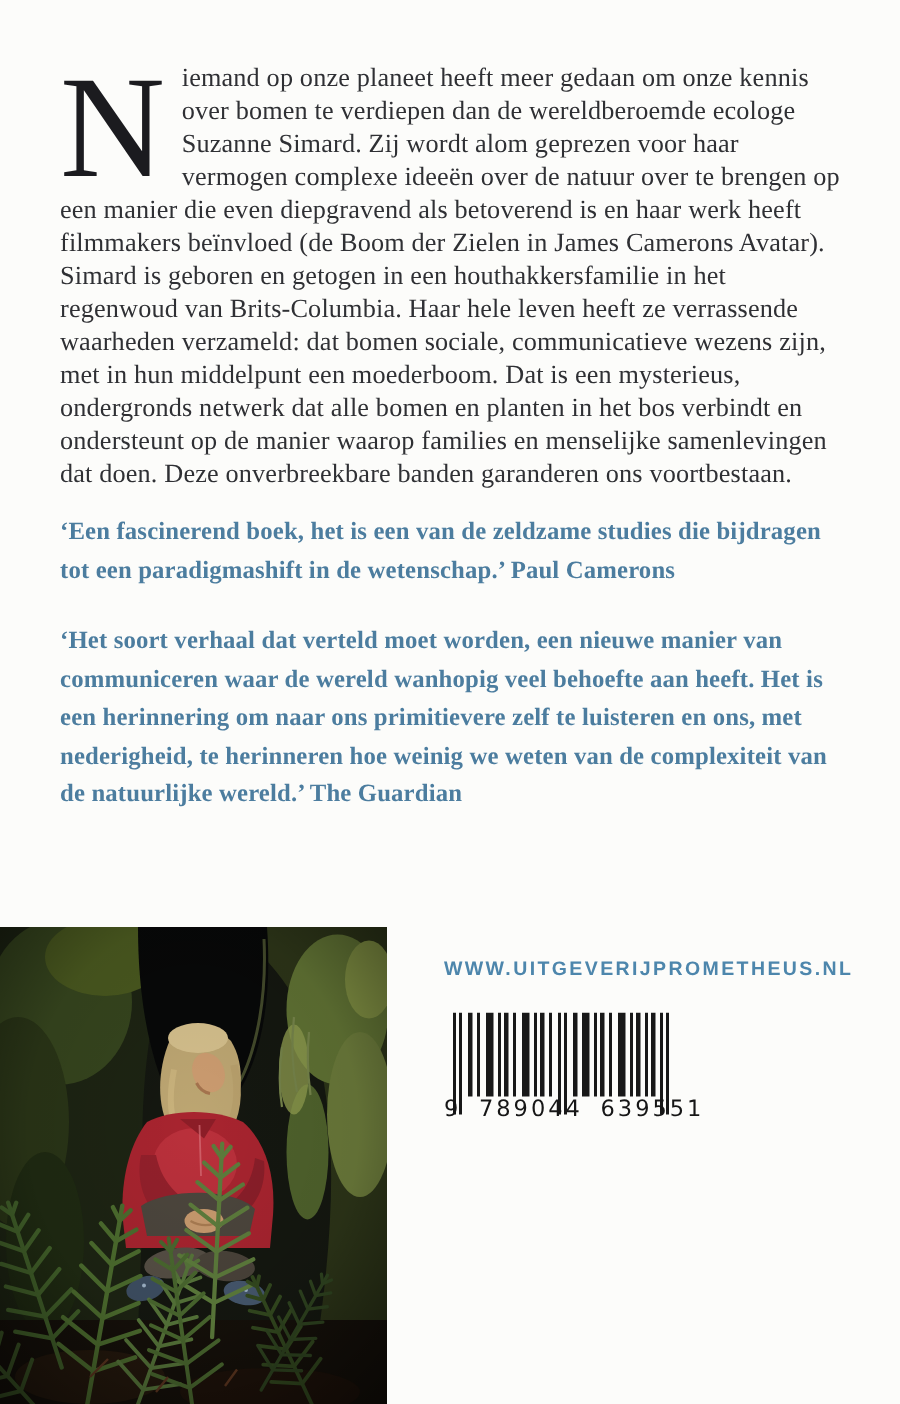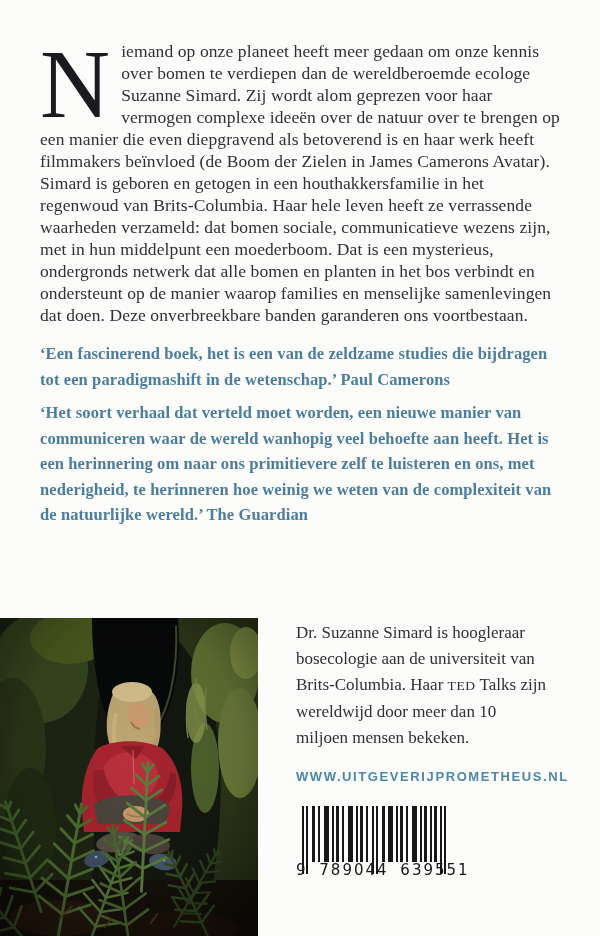--- a/index.html
+++ b/index.html
@@ -12,21 +12,21 @@
   .body-p{margin:0;font-size:17.5px;line-height:22px;letter-spacing:0.1px;text-align:left;}
   .dropcap{
     float:left;font-size:97px;line-height:78px;padding:6px 11px 0 0;
     color:#1b1b1f;font-weight:400;
   }
   .it{}
   .quote{
     font-weight:700;color:#4c7d9f;font-size:16.5px;line-height:25.5px;
     margin:15px 0 0 0;letter-spacing:0.1px;
   }
-  .quote-2{margin-top:8px;}
+  .quote-2{margin-top:22px;}
   .photo{
     position:absolute;left:0;top:618px;width:258px;height:318px;
     overflow:hidden;background:#141710;
   }
   .photo svg{display:block;}
   .right-col{position:absolute;left:296px;top:620px;width:254px;}
   .bio{margin:0;font-size:17px;line-height:26px;color:#2f3034;}
   .smallcaps{font-size:13.5px;letter-spacing:0.6px;}
   .publisher-url{
     margin-top:18px;font-family:"Liberation Sans","DejaVu Sans",sans-serif;
@@ -134,21 +134,20 @@
         <use href="#frond" transform="translate(205,312) rotate(-25) scale(1.4)" stroke="#33491f" stroke-width="1.8"></use>
         <use href="#frond" transform="translate(178,302) rotate(30) scale(1.3)" stroke="#2f4420" stroke-width="1.7"></use>
         <path d="M60,300 L72,288 M150,306 L158,295 M104,310 L112,300" stroke="#5d3620" stroke-width="1.6"></path>
       </g>
 
       <rect width="258" height="318" fill="url(#vig)"></rect>
     </svg>
   </div>
 
   <div class="right-col">
-    <p class="bio"><span>Dr. Suzanne Simard is hoogleraar bosecologie aan de universiteit van Brits-Columbia. Haar </span><span class="smallcaps">TED</span><span> Talks zijn wereldwijd door meer dan 10 miljoen mensen bekeken.</span></p>
 
     <div class="publisher-url">WWW.UITGEVERIJPROMETHEUS.NL</div>
 
     <div class="barcode">
       <svg class="barcode-bars" width="154" height="76" viewBox="0 0 154 76">
         <g fill="#181818">
           <rect x="6" y="0" width="2" height="68"></rect>
             <rect x="10" y="0" width="2" height="68"></rect>
           <rect x="16" y="0" width="3" height="56"></rect>
             <rect x="22" y="0" width="2" height="56"></rect>

